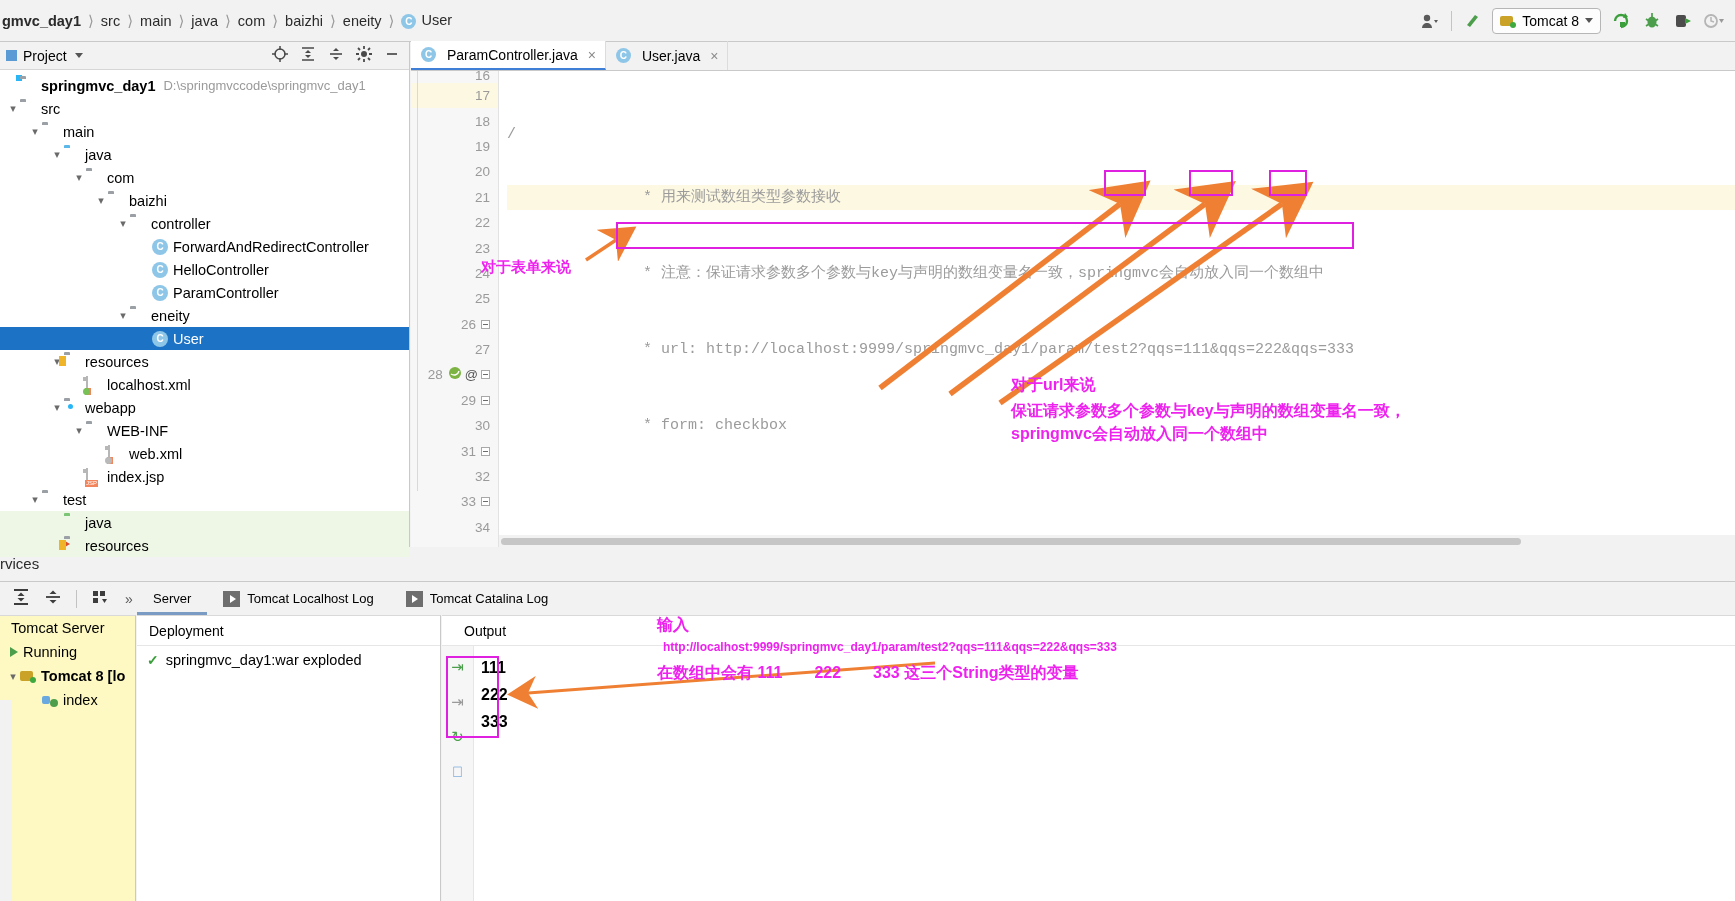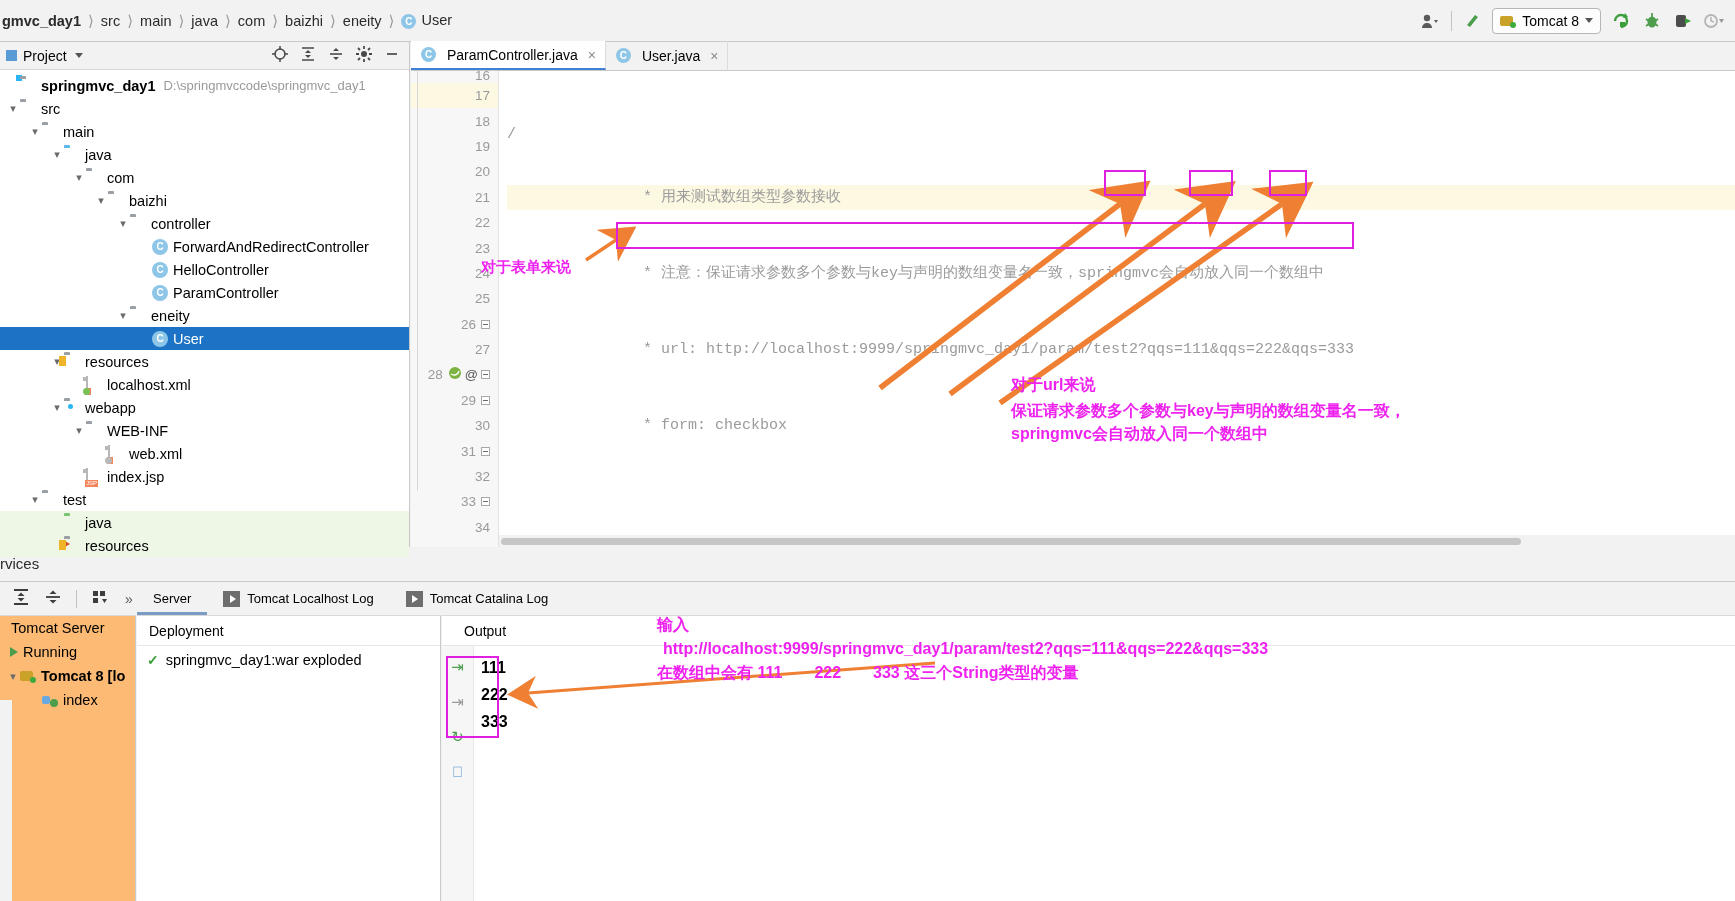--- a/index.html
+++ b/index.html
@@ -156,21 +156,21 @@
   #services-panel {
     position:absolute; left:0; top:581px; width:1735px; height:320px;
     background:#f2f2f2; border-top:1px solid #c9c9c9;
   }
   #svc-toolbar {
     position:absolute; left:0; top:0; width:136px; height:33px;
     background:#f2f2f2; display:flex; align-items:center; gap:14px; padding-left:12px;
   }
   #svc-tree {
     position:absolute; left:0; top:33px; width:136px; bottom:0;
-    background:#fdba74; border-right:1px solid #c9c9c9; border-top:1px solid #d9d9d9;
+    background:#fef9c3; border-right:1px solid #c9c9c9; border-top:1px solid #d9d9d9;
   }
   #svc-tree .row { height:24px; font-size:14.5px; }
   .run-tri { width:0;height:0;border-left:8px solid #4c9e4c;border-top:5px solid transparent;border-bottom:5px solid transparent; }
   .cat-ico { width:16px;height:14px;position:relative; }
   .cat-ico .body { position:absolute;left:0;top:2px;width:13px;height:10px;background:#c9a227;border-radius:2px; }
   .cat-ico .dot { position:absolute;right:0;bottom:0;width:6px;height:6px;border-radius:50%;background:#3ea93e; }
   .cfg-ico { width:16px;height:14px;position:relative; }
   .cfg-ico .a{position:absolute;left:0;top:3px;width:8px;height:8px;background:#6aa9e0;border-radius:2px;}
   .cfg-ico .b{position:absolute;right:0;bottom:0;width:8px;height:8px;border-radius:50%;background:#4c9e4c;}
 
@@ -693,15 +693,15 @@
   <div class="box-m" style="left:1189px;top:162px;width:44px;height:26px"></div>
   <div class="box-m" style="left:1269px;top:162px;width:38px;height:26px"></div>
   <div class="box-m" style="left:616px;top:214px;width:738px;height:27px"></div>
   <div class="box-m" style="left:446px;top:648px;width:53px;height:82px"></div>
 
   <div class="anno-text" style="left:481px;top:250px;font-size:15px">对于表单来说</div>
   <div class="anno-text" style="left:1011px;top:367px;font-size:16px">对于url来说</div>
   <div class="anno-text" style="left:1011px;top:393px;font-size:16px">保证请求参数多个参数与key与声明的数组变量名一致，</div>
   <div class="anno-text" style="left:1011px;top:416px;font-size:16px">springmvc会自动放入同一个数组中</div>
   <div class="anno-text" style="left:657px;top:607px;font-size:16px">输入</div>
-  <div class="anno-text" style="left:663px;top:632px;font-size:16px">http://localhost:9999/springmvc_day1/param/test2?qqs=111&amp;qqs=222&amp;qqs=333</div>
+  <div class="anno-text" style="left:663px;top:632px;font-size:12px">http://localhost:9999/springmvc_day1/param/test2?qqs=111&amp;qqs=222&amp;qqs=333</div>
   <div class="anno-text" style="left:657px;top:655px;font-size:16px">在数组中会有 111　　222　　333 这三个String类型的变量</div>
 </div>
 
 </body></html>

